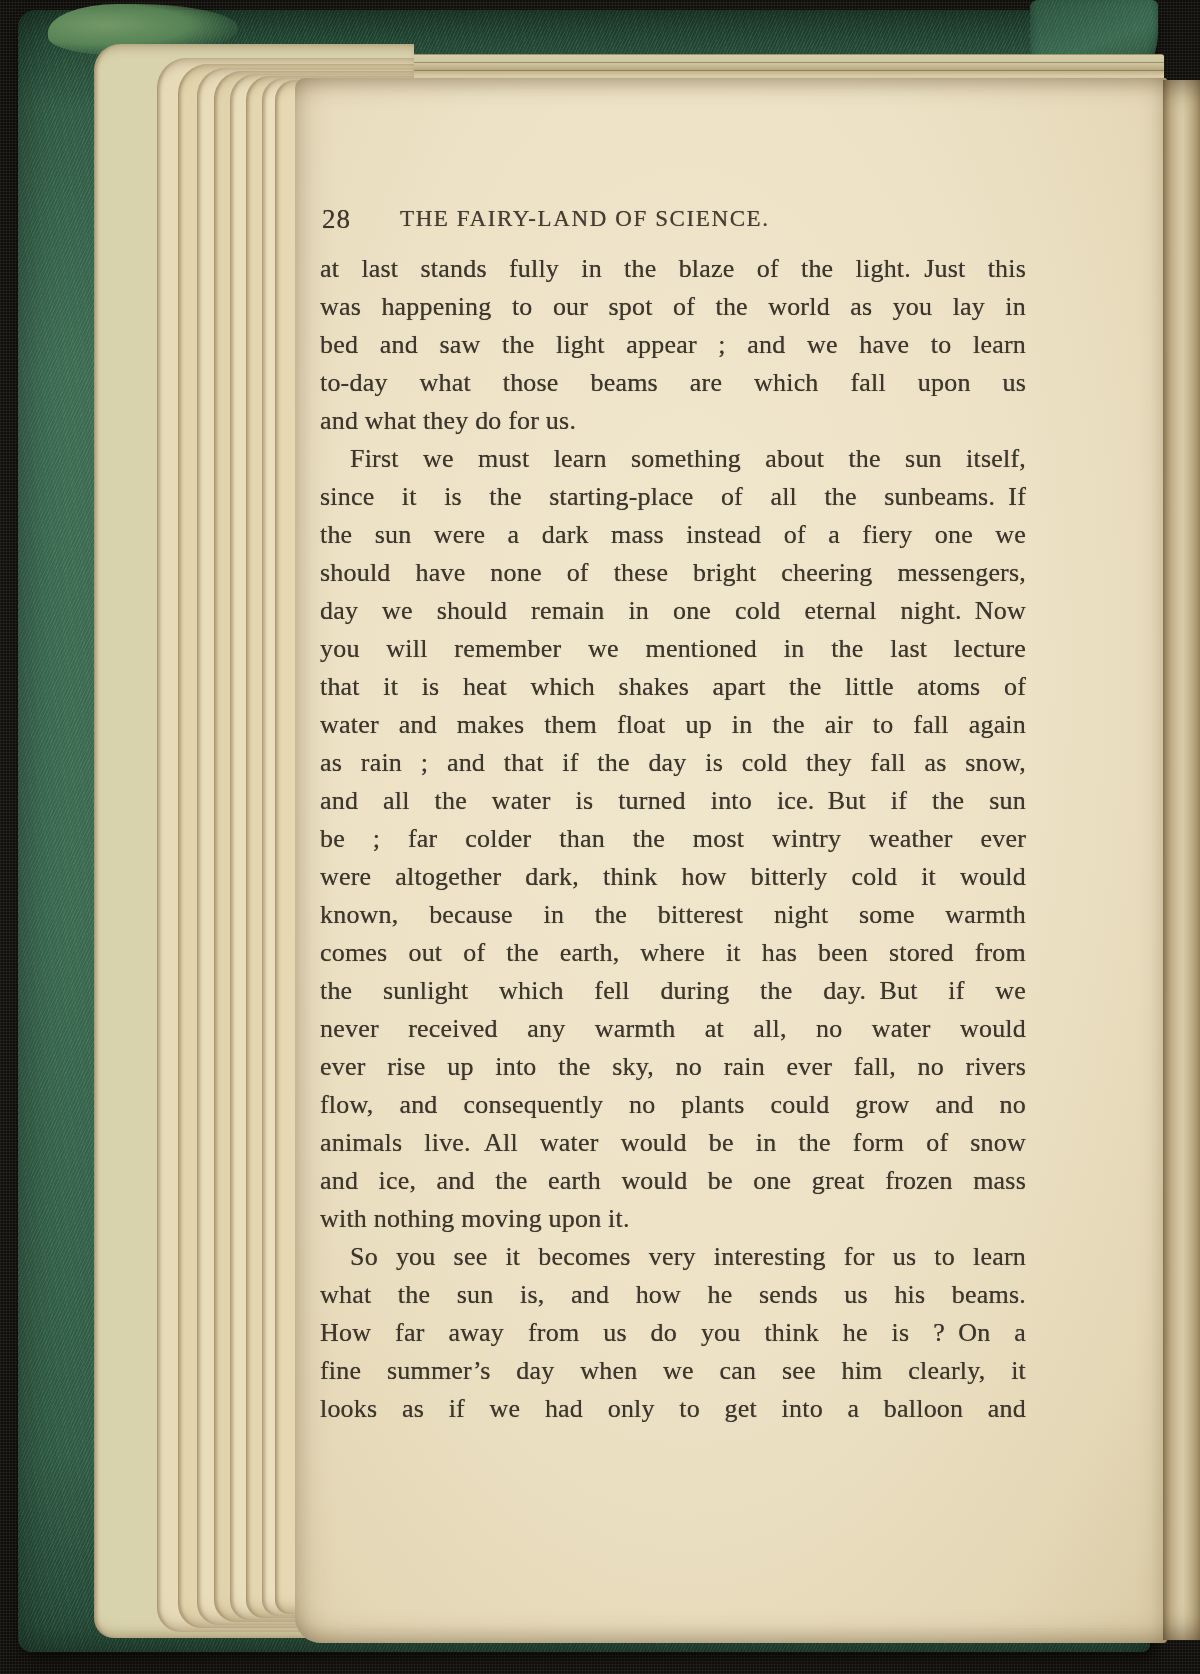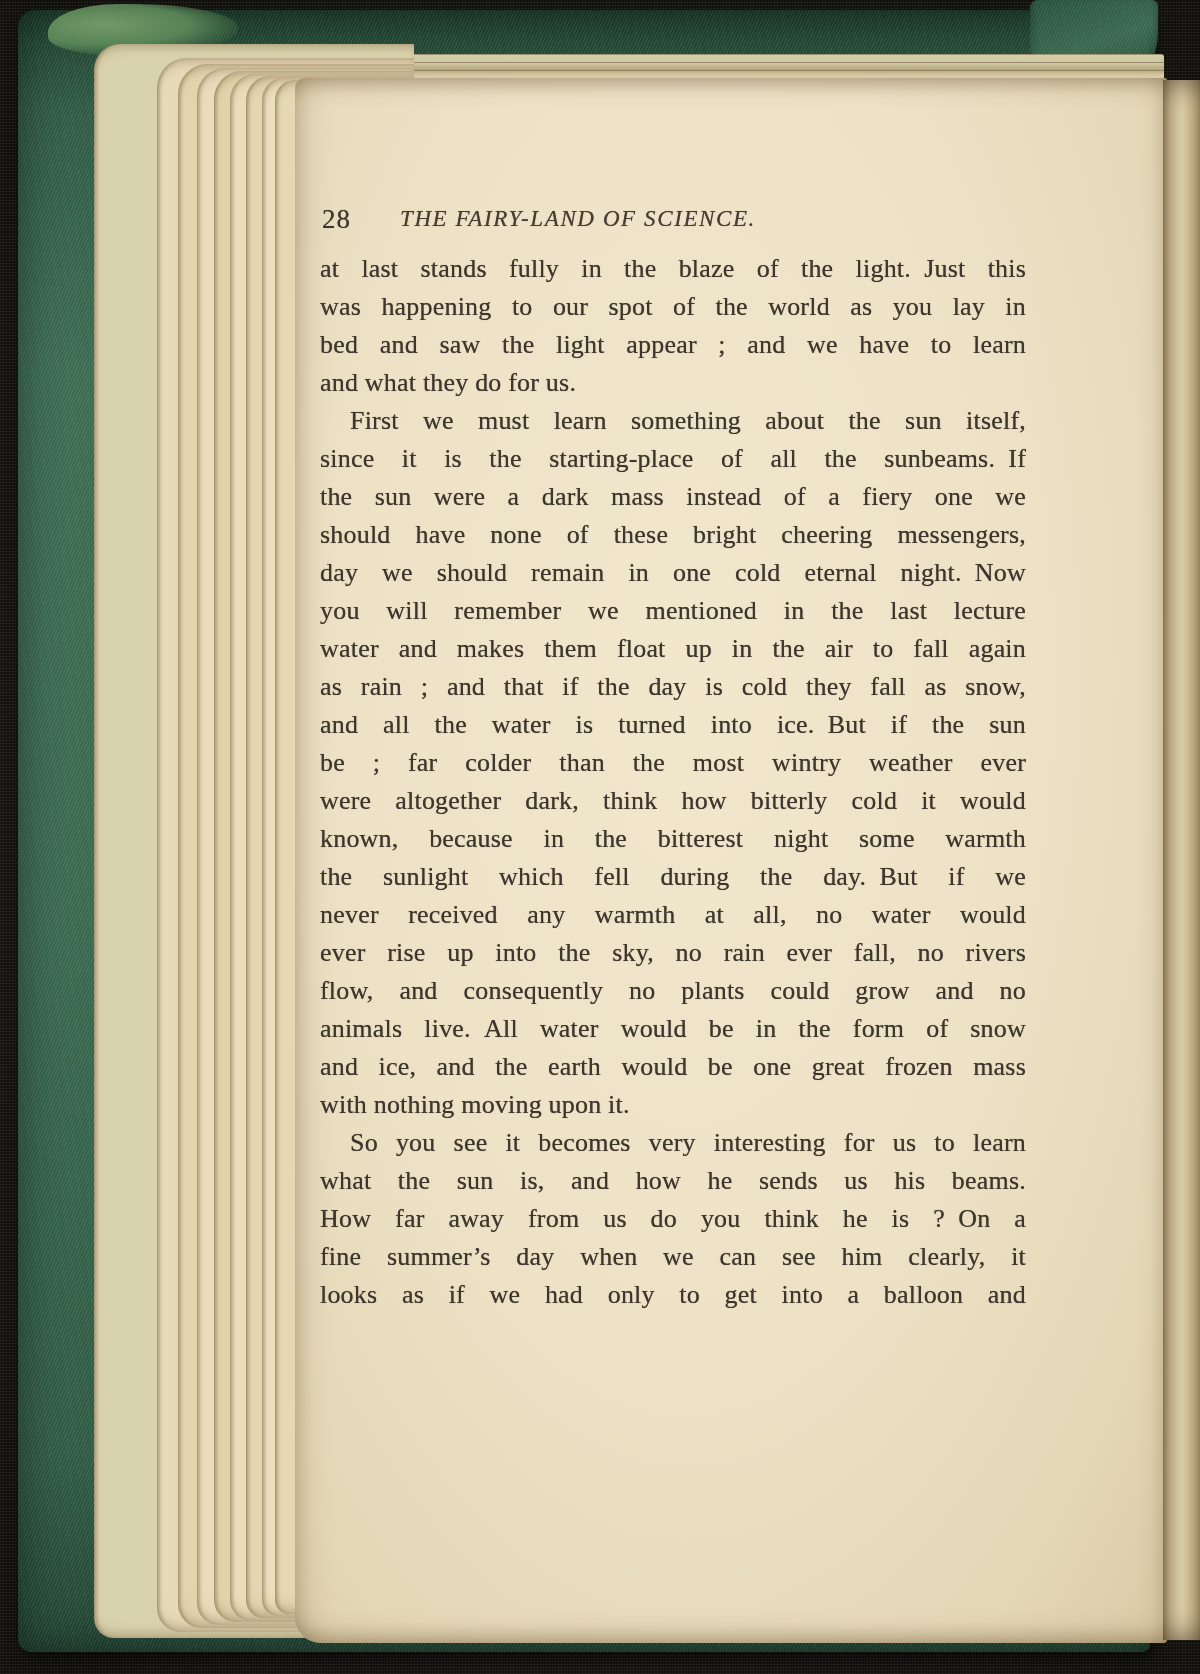--- a/index.html
+++ b/index.html
@@ -80,21 +80,21 @@
   
   .text{
     position:absolute;left:320px;top:200px;width:706px;
     color:#3d362c;
     text-shadow:0 0 .7px rgba(61,54,44,.75);
   }
   .pghead{position:relative;height:50px;}
   .pagenum{position:absolute;left:2px;top:4px;font-size:27px;letter-spacing:1px;}
   .runtitle{
     position:absolute;left:80px;top:6px;
-    font-style:italic;font-size:23px;letter-spacing:1.6px;white-space:nowrap;
+    font-size:23px;letter-spacing:1.6px;white-space:nowrap;
     color:#463e32;
   }
   .bodytext{font-size:26px;letter-spacing:.2px;}
   .line{
     height:38px;line-height:38px;
     text-align:justify;text-align-last:justify;text-justify:inter-word;
     overflow:visible;white-space:nowrap;
   }
   .line.endline{text-align-last:left;}
   .para.indent .line:first-child{text-indent:30px;}
@@ -128,35 +128,38 @@
   <div class="text">
     <div class="pghead">
       <span class="pagenum">28</span>
       <span class="runtitle">THE FAIRY-LAND OF SCIENCE.</span>
     </div>
     <div class="bodytext">
         <div class="para">
           <div class="line">at last stands fully in the blaze of the light. Just this</div>
           <div class="line">was happening to our spot of the world as you lay in</div>
           <div class="line">bed and saw the light appear ; and we have to learn</div>
+          <div class="line">to-day what those beams are which fall upon us</div>
           <div class="line endline">and what they do for us.</div>
         </div>
         <div class="para indent">
           <div class="line">First we must learn something about the sun itself,</div>
           <div class="line">since it is the starting-place of all the sunbeams. If</div>
           <div class="line">the sun were a dark mass instead of a fiery one we</div>
           <div class="line">should have none of these bright cheering messengers,</div>
           <div class="line">day we should remain in one cold eternal night. Now</div>
           <div class="line">you will remember we mentioned in the last lecture</div>
+          <div class="line">that it is heat which shakes apart the little atoms of</div>
           <div class="line">water and makes them float up in the air to fall again</div>
           <div class="line">as rain ; and that if the day is cold they fall as snow,</div>
           <div class="line">and all the water is turned into ice. But if the sun</div>
           <div class="line">be ; far colder than the most wintry weather ever</div>
           <div class="line">were altogether dark, think how bitterly cold it would</div>
           <div class="line">known, because in the bitterest night some warmth</div>
+          <div class="line">comes out of the earth, where it has been stored from</div>
           <div class="line">the sunlight which fell during the day. But if we</div>
           <div class="line">never received any warmth at all, no water would</div>
           <div class="line">ever rise up into the sky, no rain ever fall, no rivers</div>
           <div class="line">flow, and consequently no plants could grow and no</div>
           <div class="line">animals live. All water would be in the form of snow</div>
           <div class="line">and ice, and the earth would be one great frozen mass</div>
           <div class="line endline">with nothing moving upon it.</div>
         </div>
         <div class="para indent">
           <div class="line">So you see it becomes very interesting for us to learn</div>

